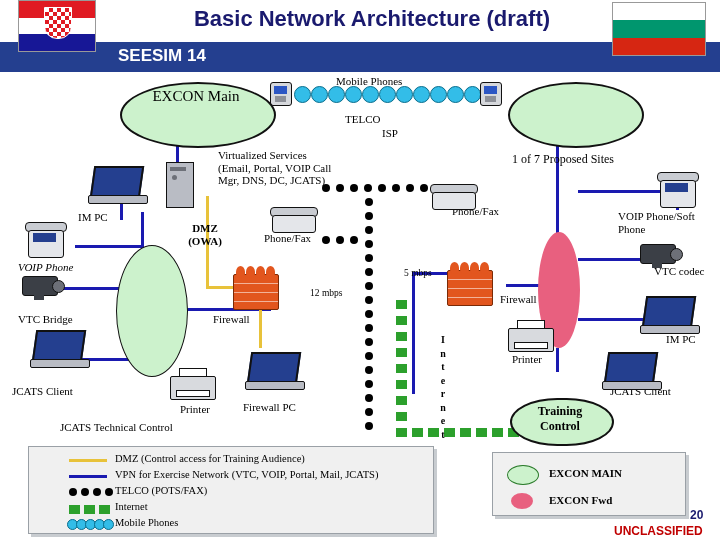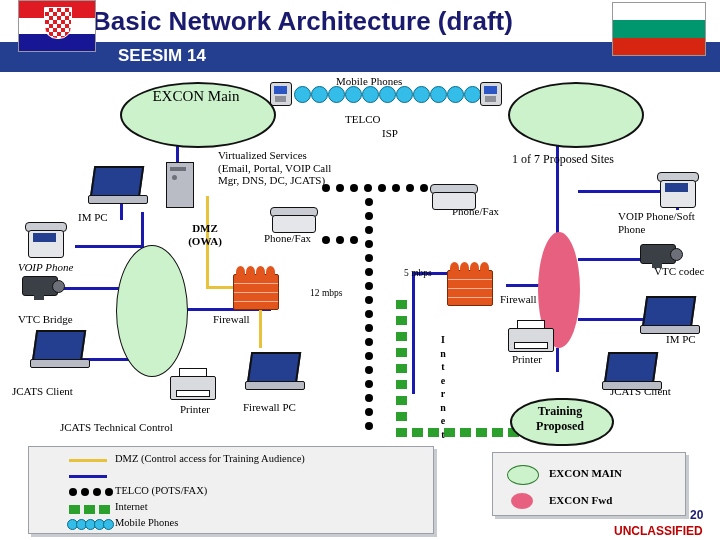--- a/index.html
+++ b/index.html
@@ -1,19 +1,19 @@
 <!DOCTYPE html>
 <html><head>
 <meta charset="utf-8">
 <style>
   html,body{margin:0;padding:0;}
   body{width:720px;height:540px;background:#ffffff;font-family:"Liberation Serif",serif;overflow:hidden;position:relative;}
   .abs{position:absolute;}
   #hdr-blue-top{left:0;top:0;width:720px;height:42px;background:#ffffff;}
-  #title{left:92px;top:6px;width:560px;font-family:"Liberation Sans",sans-serif;font-weight:bold;font-size:26px;color:#1a1a6e;}
+  #title{left:92px;top:6px;width:560px;text-align:center;font-family:"Liberation Sans",sans-serif;font-weight:bold;font-size:22px;color:#1a1a6e;}
   #blue-band{left:0;top:42px;width:720px;height:30px;background:#243f8f;}
   #subtitle{left:118px;top:46px;font-family:"Liberation Sans",sans-serif;font-weight:bold;font-size:17px;color:#ffffff;}
   
   #flag-cro{left:18px;top:0px;width:76px;height:50px;background:#ffffff;border:1px solid #999;}
   #flag-cro .red{position:absolute;left:0;top:0;width:100%;height:33.3%;background:#e01a22;}
   #flag-cro .wht{position:absolute;left:0;top:33.3%;width:100%;height:33.4%;background:#ffffff;}
   #flag-cro .blu{position:absolute;left:0;top:66.7%;width:100%;height:33.3%;background:#171796;}
   #flag-cro .shield{position:absolute;left:50%;top:6px;margin-left:-13px;width:26px;height:30px;background:
      repeating-conic-gradient(#e01a22 0 25%, #ffffff 0 50%) 0 0/8px 8px;
      border:1px solid #ffffff;border-radius:0 0 13px 13px;}
@@ -330,27 +330,28 @@
   </div>
 <div class="printer" style="left:508px;top:320px;">
     <div class="paper"></div>
     <div class="body"></div>
     <div class="out"></div>
   </div>
 
 <div class="abs" id="train-box"></div>
 <div class="abs" id="train-txt">
   <div style="white-space:pre-line">Training
-Proposed</div>
+Control</div>
 </div>
 
 <div class="abs" id="legend-box">
   <div class="leg-row" style="left:86px;top:6px;">DMZ (Control access for Training Audience)</div>
   <div class="abs" style="left:40px;top:12px;width:38px;height:3px;background:#e8c23a;"></div>
 
+  <div class="leg-row" style="left:86px;top:22px;">VPN for Exercise Network (VTC, VOIP, Portal, Mail, JCATS)</div>
   <div class="abs" style="left:40px;top:28px;width:38px;height:3px;background:#1a1ab0;"></div>
 
   <div class="leg-row" style="left:86px;top:38px;">TELCO (POTS/FAX)</div>
   <div class="abs" style="left:40px;top:41px;">
     <div class="dot" style="left:0;top:0;"></div>
       <div class="dot" style="left:12px;top:0;"></div>
     <div class="dot" style="left:24px;top:0;"></div>
       <div class="dot" style="left:36px;top:0;"></div>
   </div>
 

